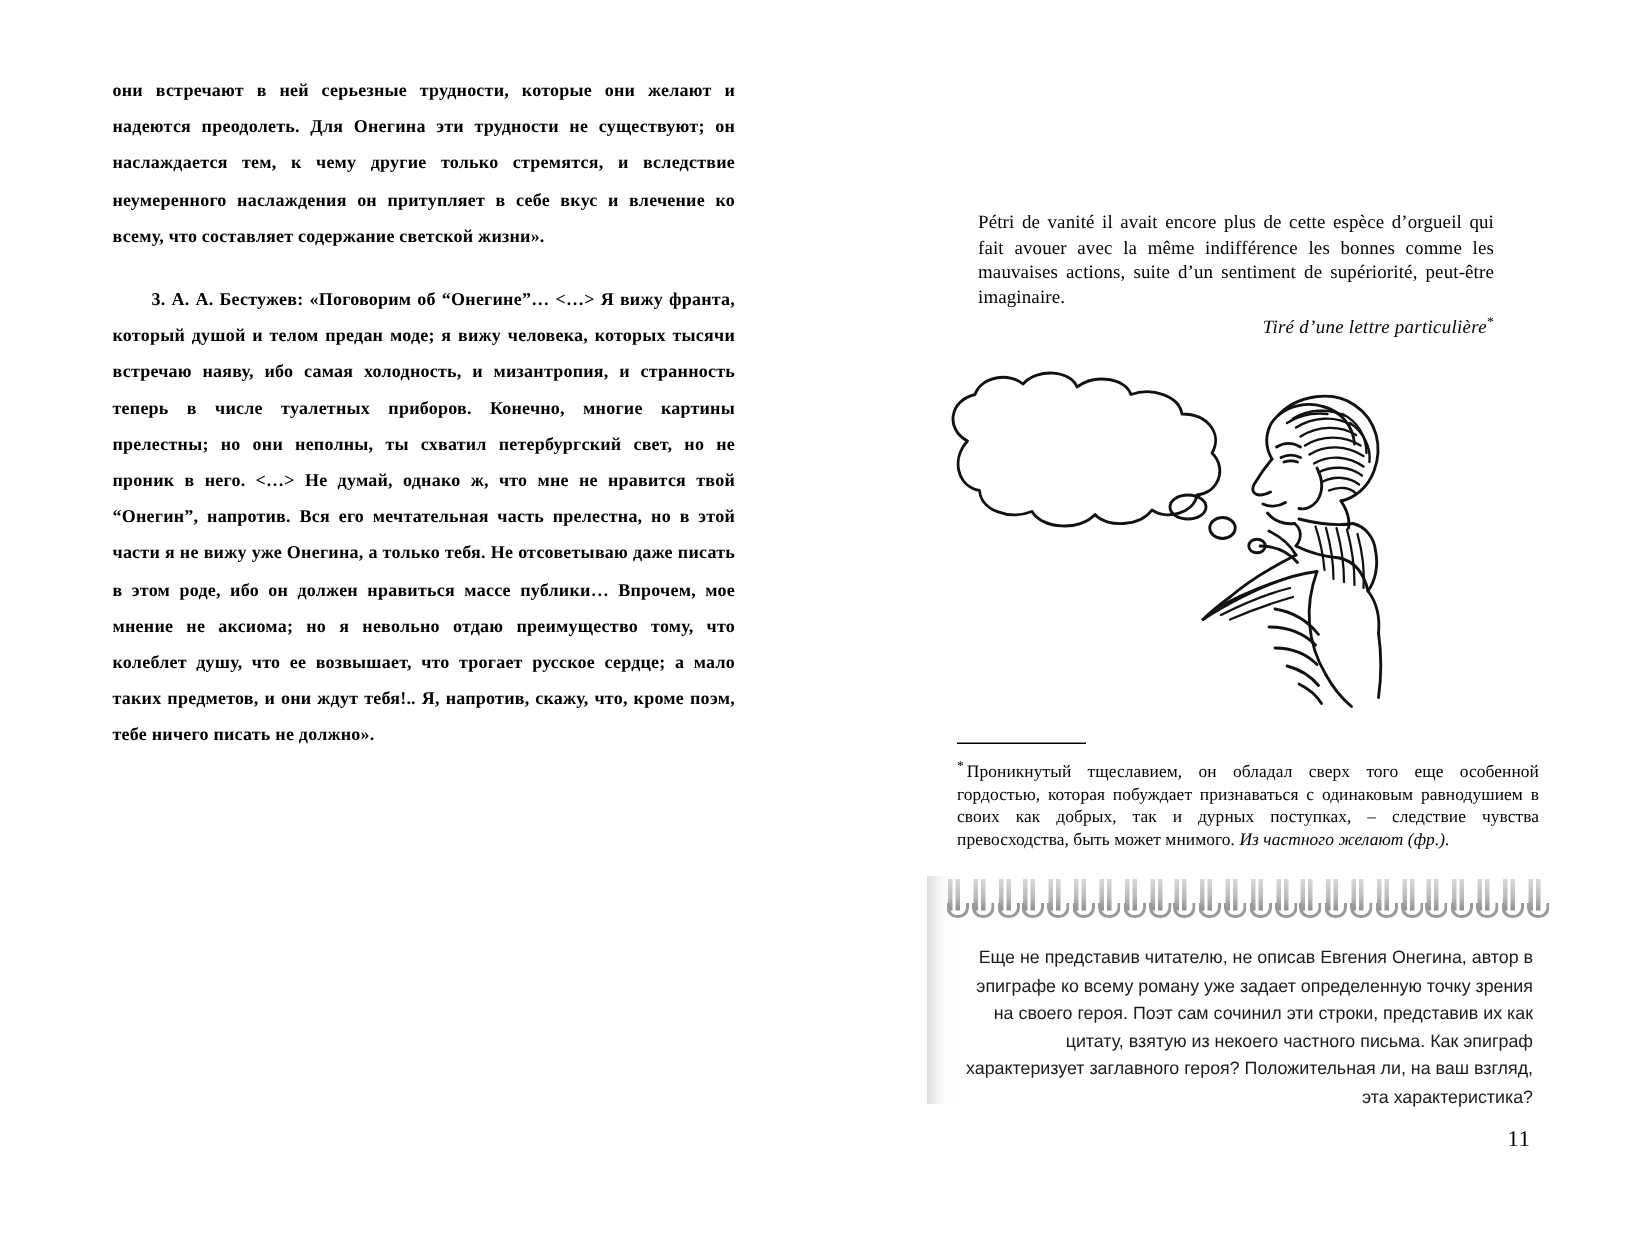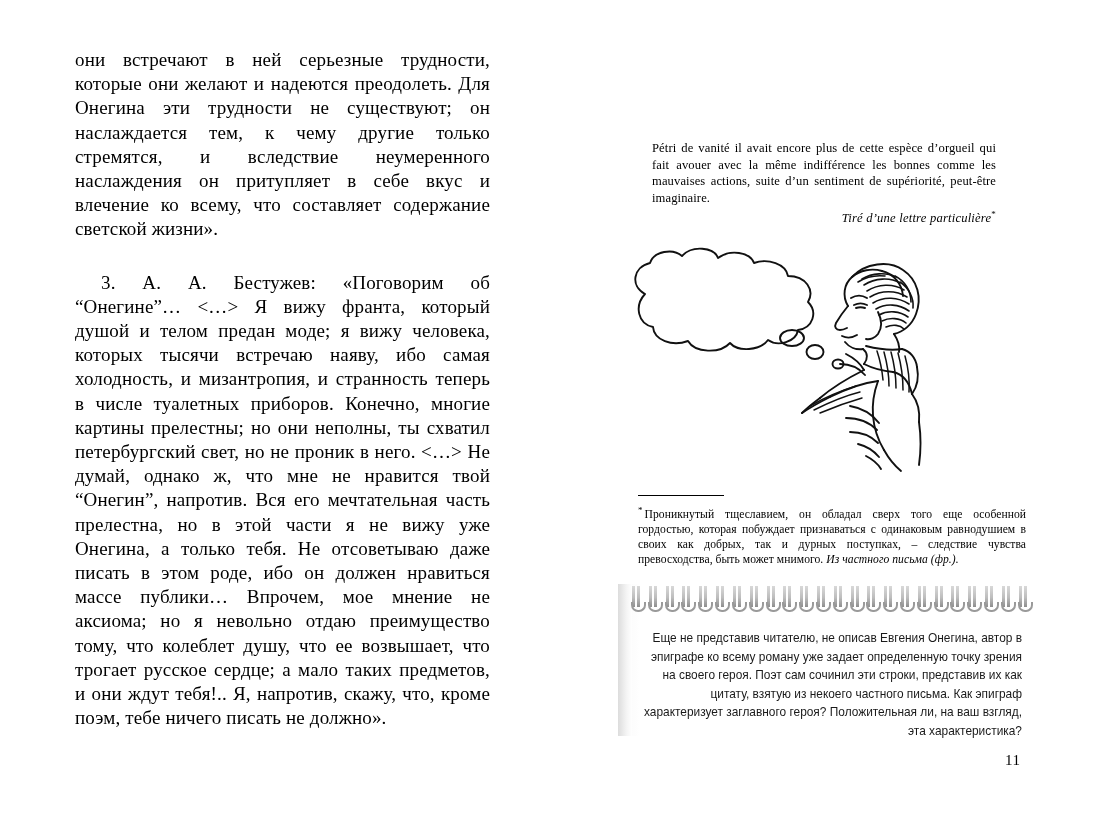--- a/index.html
+++ b/index.html
@@ -24,31 +24,32 @@
 
   
   .left-col {
     position: absolute;
     left: 75px;
     top: 48px;
     width: 415px;
   }
   .body-par {
     font-family: "Liberation Serif", serif;
-    font-size: 19px;
+    font-size: 12px;
     line-height: 24.2px;
     text-align: justify;
     text-justify: inter-word;
     margin: 0;
     letter-spacing: 0.15px;
     -webkit-hyphens: none;
     hyphens: none;
+    font-weight: bold;
   }
   .body-par + .body-par {
-    margin-top: 29px;
+    margin-top: 18px;
   }
   .indent {
     text-indent: 26px;
   }
 
   
   .right-col {
     position: absolute;
     left: 610px;
     top: 0;
@@ -331,21 +332,21 @@
             <path d="M204 164 C218 157 234 150 250 146"></path>
             <path d="M210 167 C224 161 238 156 252 152"></path>
           </g>
         </g>
       </svg>
 
     </div>
 
     <div class="footnote-rule"></div>
     <div class="footnote">
-      <span class="fn-mark">*</span><span>Проникнутый тщеславием, он обладал сверх того еще особенной гордостью, которая побуждает признаваться с одинаковым равнодушием в своих как добрых, так и дурных поступках, – следствие чувства превосходства, быть может мнимого. </span><i>Из частного письма (фр.).</i>
+      <span class="fn-mark">*</span><span>Проникнутый тщеславием, он обладал сверх того еще особенной гордостью, которая побуждает признаваться с одинаковым равнодушием в своих как добрых, так и дурных поступках, – следствие чувства превосходства, быть может мнимого. </span><i>Из частного желают (фр.).</i>
     </div>
 
     <div class="notebox"></div>
     <div class="notebox-shade"></div>
     <div class="spiral" id="spiral">
         <div class="ring">
           <i></i>
         </div>
         <div class="ring">
           <i></i>

